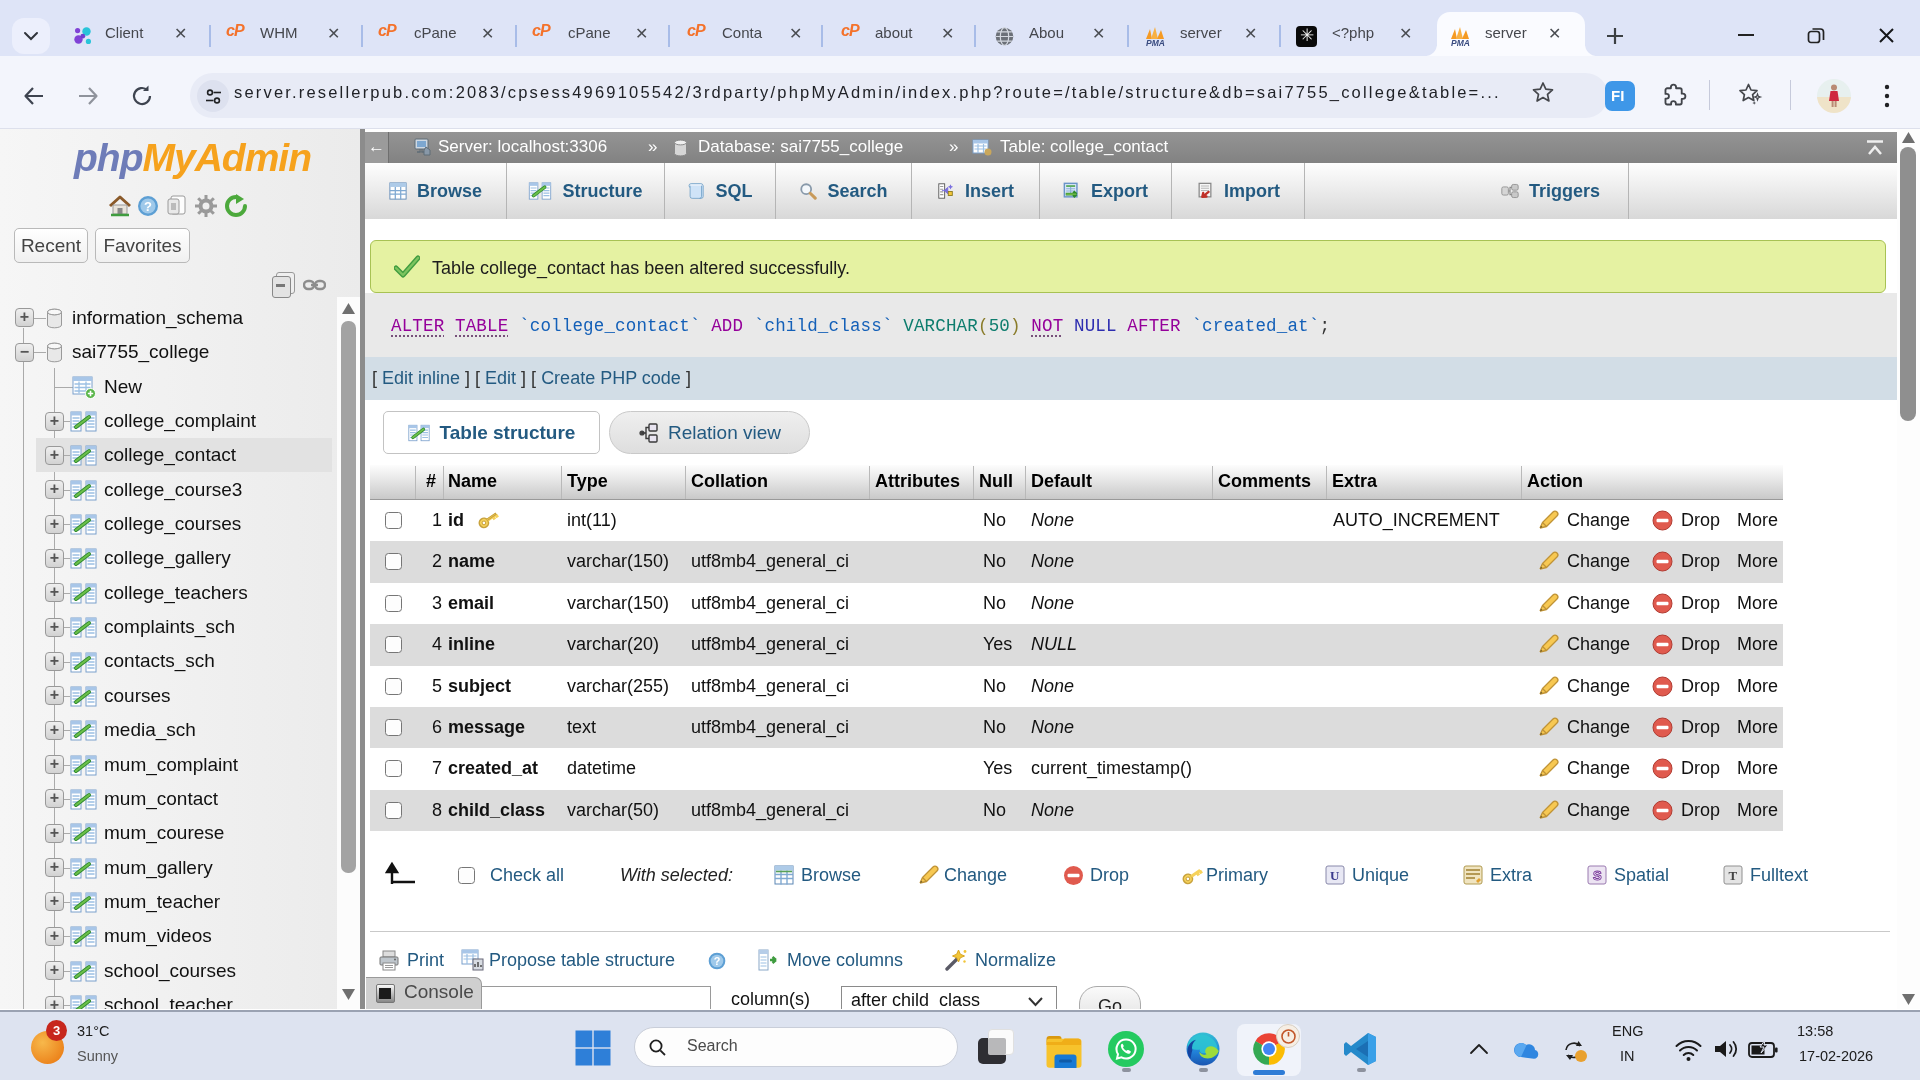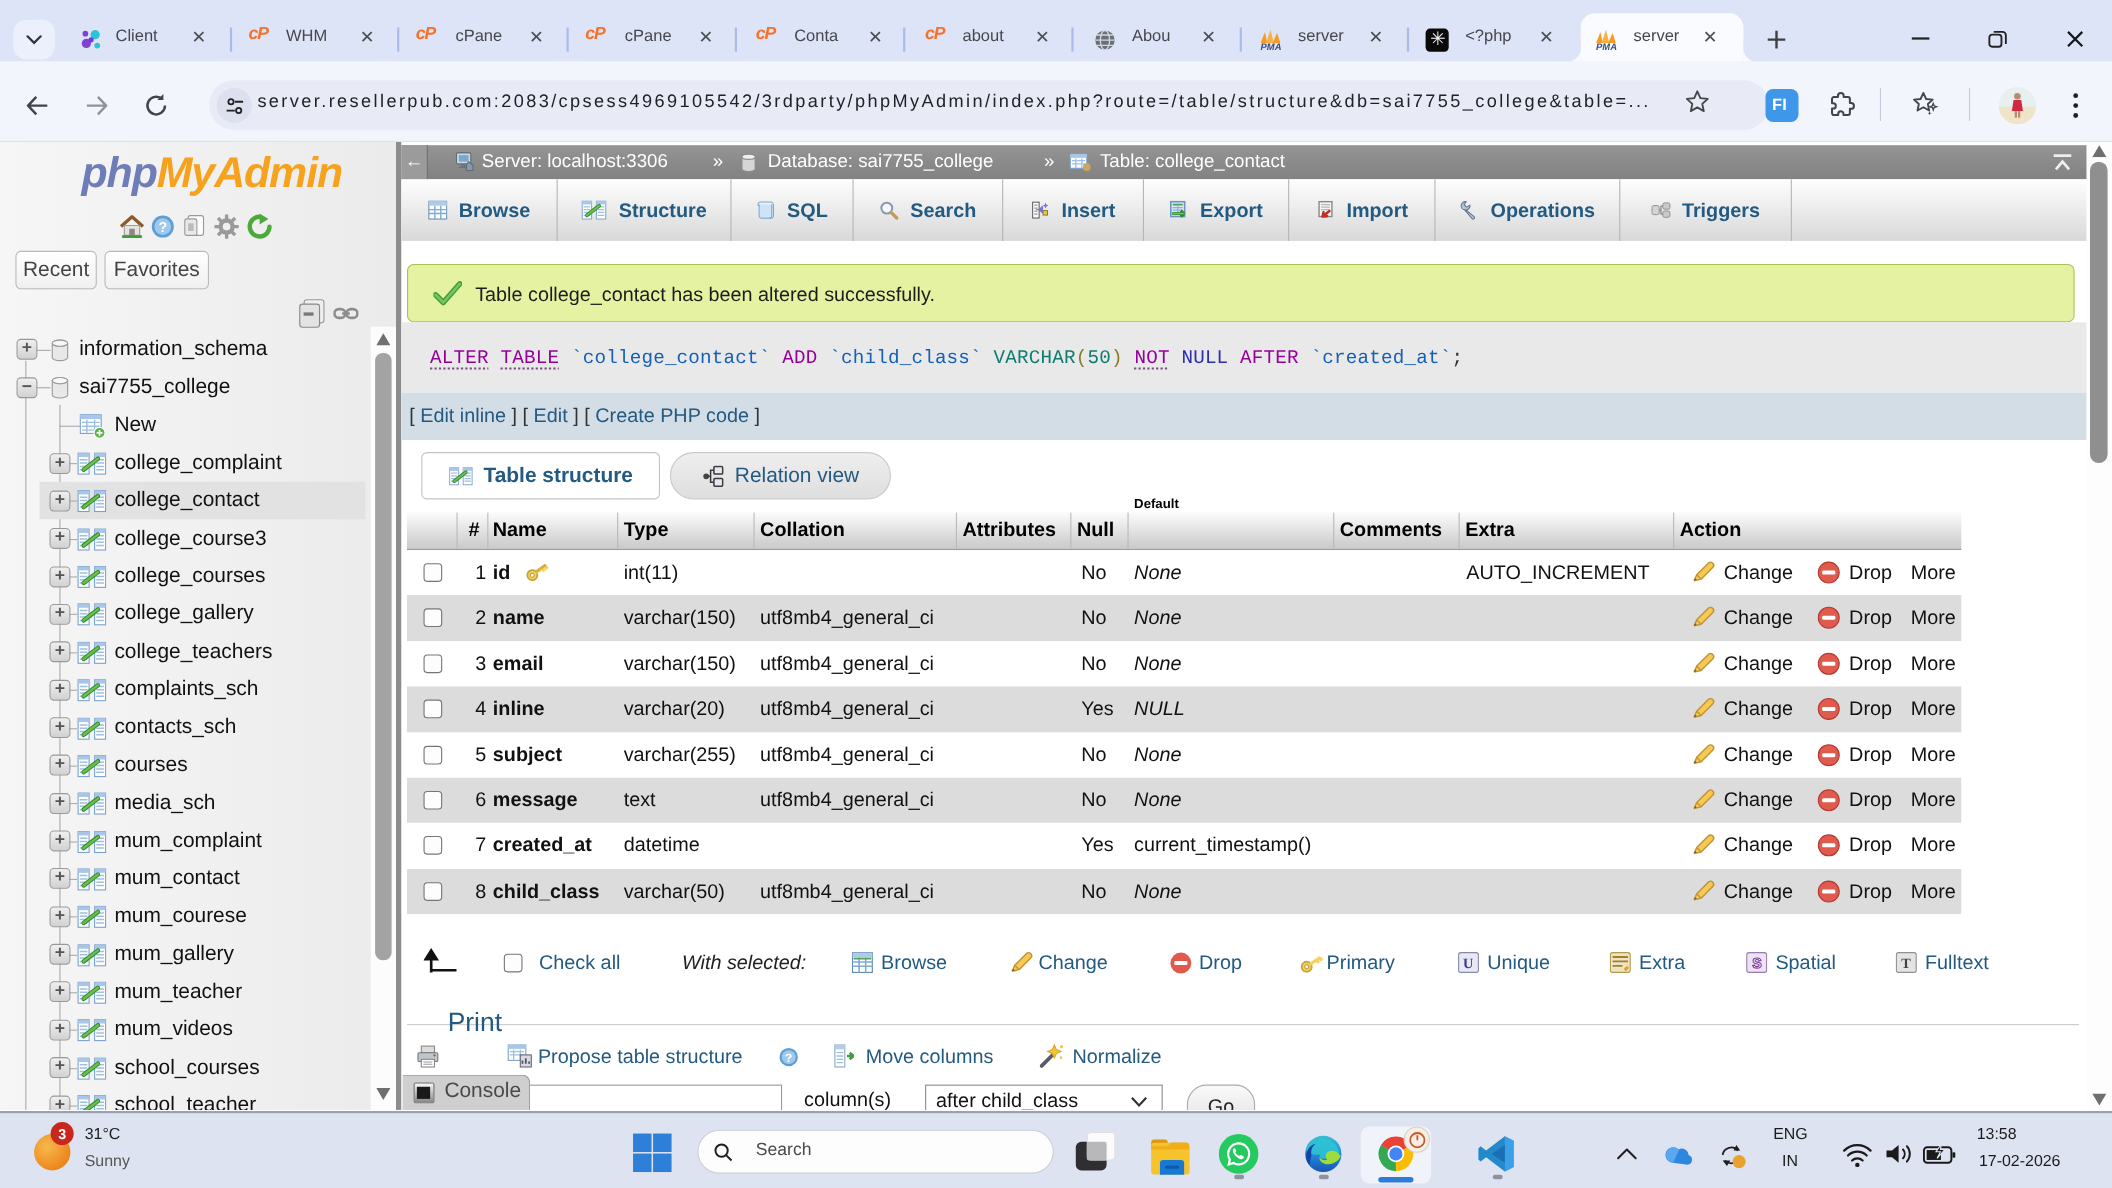--- a/index.html
+++ b/index.html
@@ -428,23 +428,20 @@
               <path d="M3.5 4.5 h10" stroke="#4aa44a" stroke-width="1.8"></path>
               <path d="M3.5 7.5 h10 M3.5 10 h10 M8.5 5.5 v7" stroke="#8ab0d8" stroke-width="1.2"></path>
               <path d="M3 13.5 h12 M15 13.5 l-3.5 -3 M15 13.5 l-3.5 3" fill="none" stroke="#2e8a2e" stroke-width="3"></path>
               <path d="M3.5 13.5 h11" stroke="#7cc44a" stroke-width="1.4"></path>
             </svg>Export</div>
     <div class="a mtab" style="left:807px;width:133px;"><svg class="icon16" viewBox="0 0 20 20">
               <rect x="3.5" y="1.5" width="13" height="15" fill="#f6f6f6" stroke="#888" stroke-width="1.4"></rect>
               <path d="M5.5 4.5 h9 M5.5 7 h9 M5.5 9.5 h9" stroke="#b8b8b8" stroke-width="1.2"></path>
               <path d="M14 11 L7 16.5 M7 16.5 l4.6 -0.4 M7 16.5 l1 -4.4" fill="none" stroke="#c03028" stroke-width="2.6" stroke-linecap="round"></path>
             </svg>Import</div>
-    <div class="a mtab" style="left:940px;width:168px;"><svg class="icon16" viewBox="0 0 20 20">
-              <path d="M1.5 5.5 C1.5 3 4 1 6.5 1.5 L4.5 4.5 L7 7 L10.2 5.2 C10.8 7.8 8.5 10 6 9.5 L14.5 16.5 C15.8 17.8 14 19.8 12.5 18.7 L4.8 9.5 C3 9.5 1.5 7.5 1.5 5.5 Z" fill="#b8c4d4" stroke="#60788f" stroke-width="1.1"></path>
-            </svg>Operations</div>
     <div class="a mtab" style="left:1108px;width:155px;border-right:none;"><svg class="icon16" viewBox="0 0 22 18">
               <rect x="1" y="4" width="8" height="10" rx="2" fill="#d5d5d5" stroke="#8a8a8a"></rect>
               <rect x="13" y="1" width="8" height="7" rx="2" fill="#c9c9c9" stroke="#8a8a8a"></rect>
               <rect x="13" y="10" width="8" height="7" rx="2" fill="#c9c9c9" stroke="#8a8a8a"></rect>
               <path d="M9 9 h2 M11 9 V4.5 h2 M11 9 v4.5 h2" stroke="#8a8a8a" fill="none" stroke-width="1.4"></path>
             </svg>Triggers</div>
     <div class="a" style="left:1263px;top:0;width:1px;height:56px;background:#b5b5b5;"></div>
   </div>
 
   <div class="a" style="left:5px;top:112px;width:1516px;height:53px;background:#e5f2a2;border:1px solid #a8c254;border-radius:6px;box-sizing:border-box;"></div>
@@ -476,21 +473,21 @@
             <circle cx="4" cy="10" r="2.6" fill="#444"></circle>
             <path d="M4 10 h4 M8 10 v-5.5 h3 M8 10 v5.5 h3" stroke="#3a3a3a" stroke-width="1.4" fill="none"></path>
           </svg>Relation view</div>
   <div class="a" style="left:5px;top:337px;width:1413px;height:35px;background:linear-gradient(#fdfdfd,#c9c9c9);border-bottom:1px solid #999;box-sizing:border-box;"></div>
   <div class="a" style="left:61px;top:343px;font-size:18px;font-weight:bold;color:#000;">#</div>
   <div class="a" style="left:83px;top:343px;font-size:18px;font-weight:bold;color:#000;">Name</div>
   <div class="a" style="left:202px;top:343px;font-size:18px;font-weight:bold;color:#000;">Type</div>
   <div class="a" style="left:326px;top:343px;font-size:18px;font-weight:bold;color:#000;">Collation</div>
   <div class="a" style="left:510px;top:343px;font-size:18px;font-weight:bold;color:#000;">Attributes</div>
   <div class="a" style="left:614px;top:343px;font-size:18px;font-weight:bold;color:#000;">Null</div>
-  <div class="a" style="left:666px;top:323px;font-size:12px;font-weight:bold;color:#000;text-align:center;">Default</div>
+  <div class="a" style="left:666px;top:343px;font-size:18px;font-weight:bold;color:#000;text-align:center;">Default</div>
   <div class="a" style="left:853px;top:343px;font-size:18px;font-weight:bold;color:#000;">Comments</div>
   <div class="a" style="left:967px;top:343px;font-size:18px;font-weight:bold;color:#000;">Extra</div>
   <div class="a" style="left:1162px;top:343px;font-size:18px;font-weight:bold;color:#000;">Action</div>
   <div class="a" style="left:50px;top:338px;width:1px;height:33px;background:#b9b9b9;"></div>
   <div class="a" style="left:78px;top:338px;width:1px;height:33px;background:#b9b9b9;"></div>
   <div class="a" style="left:196px;top:338px;width:1px;height:33px;background:#b9b9b9;"></div>
   <div class="a" style="left:320px;top:338px;width:1px;height:33px;background:#b9b9b9;"></div>
   <div class="a" style="left:504px;top:338px;width:1px;height:33px;background:#b9b9b9;"></div>
   <div class="a" style="left:608px;top:338px;width:1px;height:33px;background:#b9b9b9;"></div>
   <div class="a" style="left:660px;top:338px;width:1px;height:33px;background:#b9b9b9;"></div>
@@ -734,21 +731,21 @@
         </svg>
   <div class="a link" style="left:1385px;top:737px;font-size:18px;">Fulltext</div>
   <div class="a" style="left:5px;top:803px;width:1520px;height:1px;background:#c9c9c9;"></div>
   <svg class="a" style="left:13px;top:822px" width="22" height="21" viewBox="0 0 22 21">
           <rect x="5" y="1" width="12" height="6" fill="#ddd" stroke="#888"></rect>
           <rect x="2" y="7" width="18" height="8" rx="1" fill="#bfc6cc" stroke="#777"></rect>
           <rect x="5" y="13" width="12" height="7" fill="#fff" stroke="#888"></rect>
           <path d="M7 15.5 h8 M7 17.5 h8" stroke="#999" stroke-width="1"></path>
           <circle cx="17" cy="9.5" r="1" fill="#666"></circle>
         </svg>
-  <div class="a link" style="left:42px;top:788px;font-size:24px;">Print</div>
+  <div class="a link" style="left:42px;top:822px;font-size:18px;">Print</div>
   <svg class="a" style="left:96px;top:821px" width="23" height="22" viewBox="0 0 23 22">
           <rect x="1" y="1" width="16" height="14" fill="#fff" stroke="#7aa0cc"></rect>
           <rect x="1" y="1" width="16" height="3.5" fill="#a8c6e8"></rect>
           <path d="M2.5 7 h13 M2.5 10 h13 M6 5 v10 M12 5 v10" stroke="#9cc0e4" stroke-width="1.2"></path>
           <rect x="12" y="10" width="10" height="11" fill="#d8dce2" stroke="#667"></rect>
           <path d="M14 18 v-3 M17 18 v-5 M20 18 v-2" stroke="#555" stroke-width="1.6"></path>
         </svg>
   <div class="a link" style="left:124px;top:822px;font-size:18px;">Propose table structure</div>
   <svg class="a" style="left:342px;top:823px" width="20" height="20" viewBox="0 0 24 24">
           <circle cx="12" cy="12" r="10" fill="#5d9fd4"></circle>

